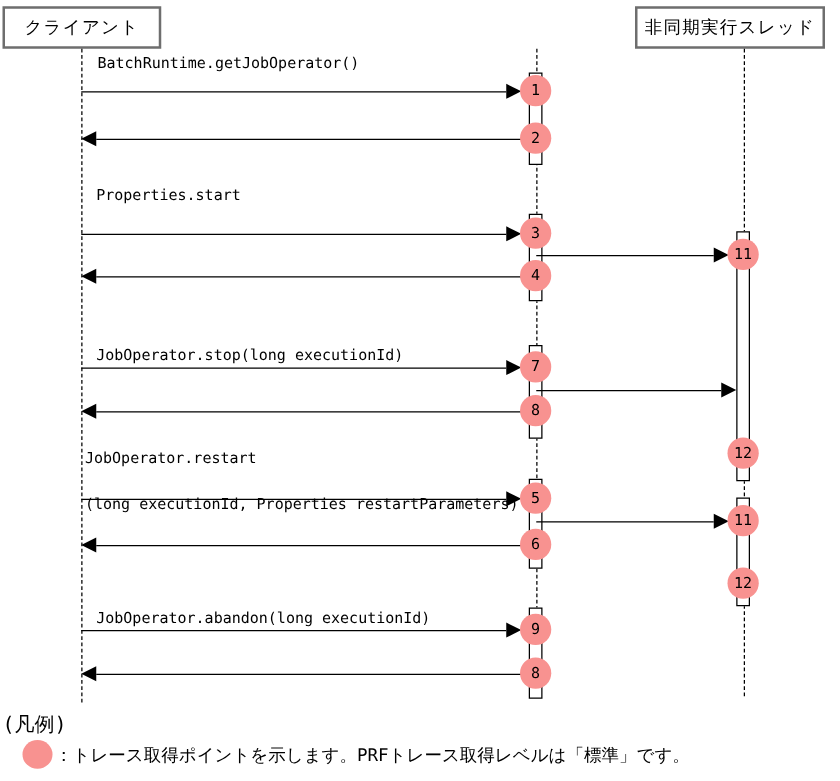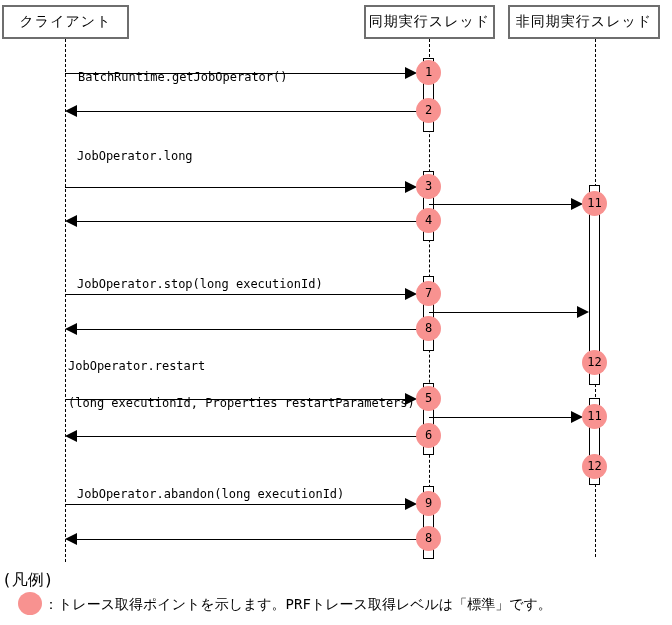--- a/index.html
+++ b/index.html
@@ -29,43 +29,42 @@
   .legend-dot{position:absolute;width:24px;height:23px;border-radius:50%;
     background:var(--trace-point,#F89290);}
   .legend-text{position:absolute;font-size:14px;white-space:nowrap;text-align:right;}
 </style>
 </head>
 <body>
 
 <div class="stage">
 
   <div class="actor" style="left:2px;top:5px;width:127px;height:34px">クライアント</div>
-  <div class="actor" style="left:364px;top:5px;width:131px;height:34px">同期実行スレッド</div>
   <div class="actor" style="left:508px;top:5px;width:152px;height:34px">非同期実行スレッド</div>
 
   <div class="lifeline" style="left:65px;top:39px;height:523px"></div>
   <div class="lifeline" style="left:429px;top:39px;height:519px"></div>
   <div class="lifeline" style="left:595px;top:39px;height:518px"></div>
 
   <div class="bar" style="left:423px;top:58px;height:72px"></div>
   <div class="bar" style="left:423px;top:171px;height:68px"></div>
   <div class="bar" style="left:423px;top:276px;height:73px"></div>
   <div class="bar" style="left:423px;top:383px;height:70px"></div>
   <div class="bar" style="left:423px;top:486px;height:71px"></div>
 
   <div class="bar" style="left:589px;top:185px;height:198px"></div>
   <div class="bar" style="left:589px;top:398px;height:85px"></div>
 
-  <div class="msg" style="left:78px;top:70px">BatchRuntime.getJobOperator()</div>
+  <div class="msg" style="left:78px;top:43px">BatchRuntime.getJobOperator()</div>
   <div class="line" style="left:65px;top:73px;width:340px"></div>
   <div class="head-r" style="left:405px;top:67px"></div>
   <div class="head-l" style="left:65px;top:105px"></div>
   <div class="line" style="left:77px;top:111px;width:352px"></div>
 
-  <div class="msg" style="left:77px;top:149px">JobOperator.long</div>
+  <div class="msg" style="left:77px;top:149px">Properties.start</div>
   <div class="line" style="left:65px;top:187px;width:340px"></div>
   <div class="head-r" style="left:405px;top:181px"></div>
   <div class="line" style="left:429px;top:204px;width:142px"></div>
   <div class="head-r" style="left:571px;top:198px"></div>
   <div class="head-l" style="left:65px;top:215px"></div>
   <div class="line" style="left:77px;top:221px;width:352px"></div>
 
   <div class="msg" style="left:77px;top:277px">JobOperator.stop(long executionId)</div>
   <div class="line" style="left:65px;top:294px;width:340px"></div>
   <div class="head-r" style="left:405px;top:288px"></div>

